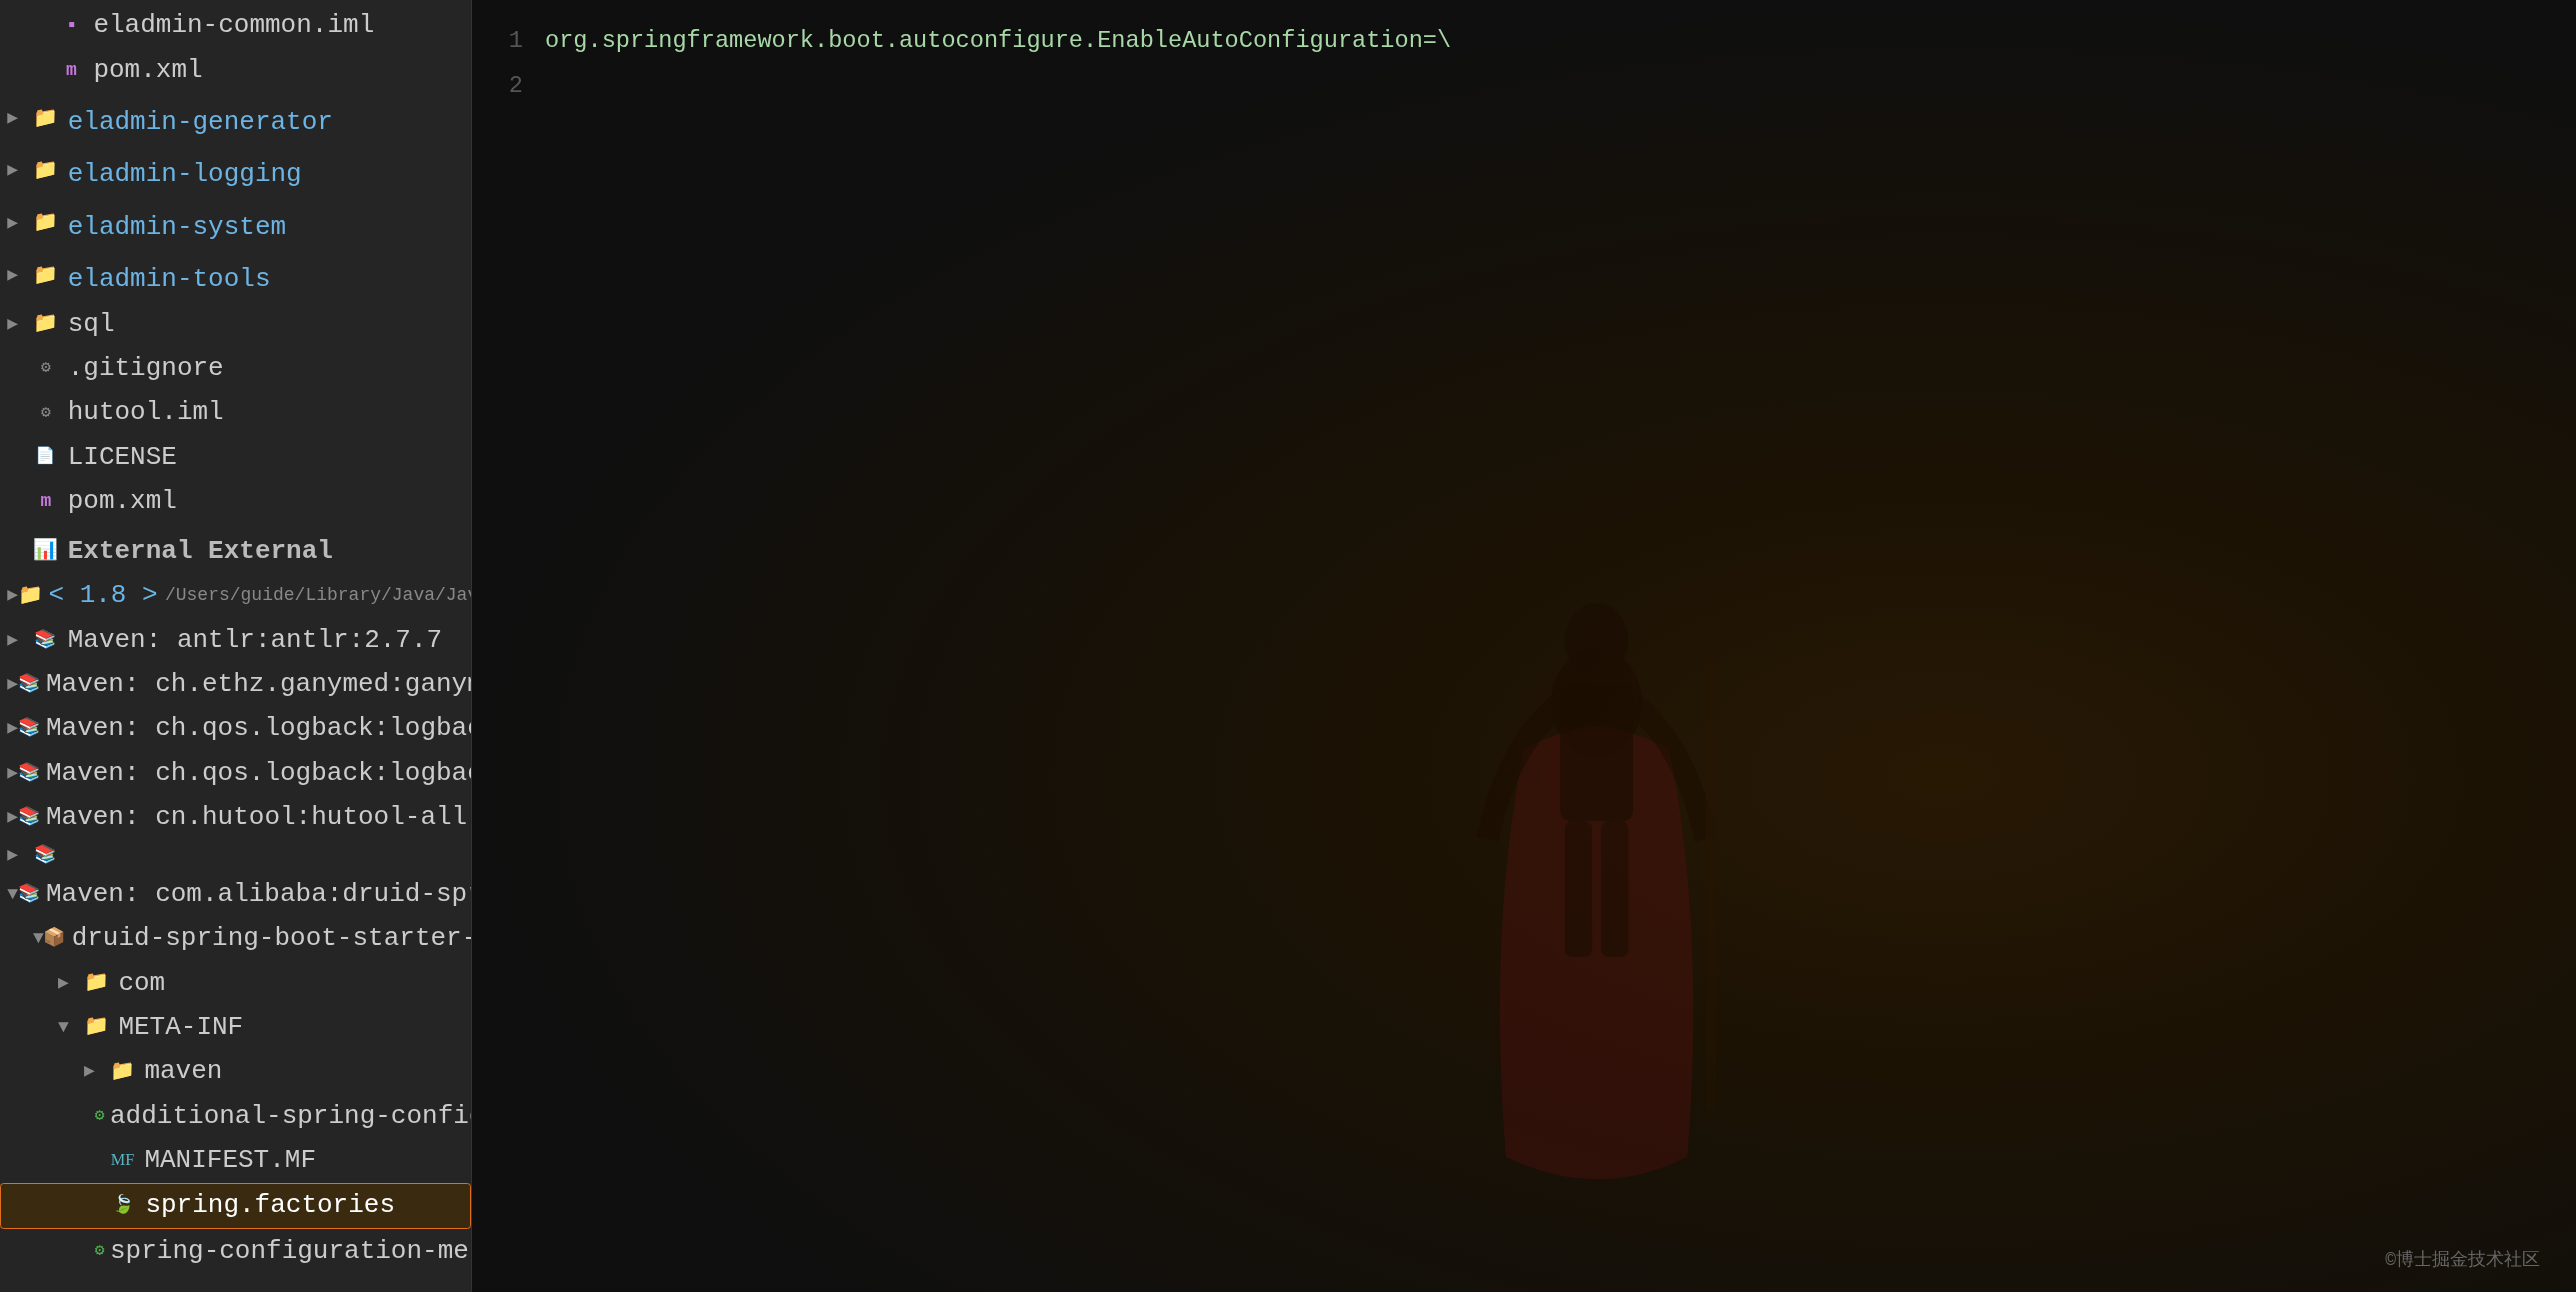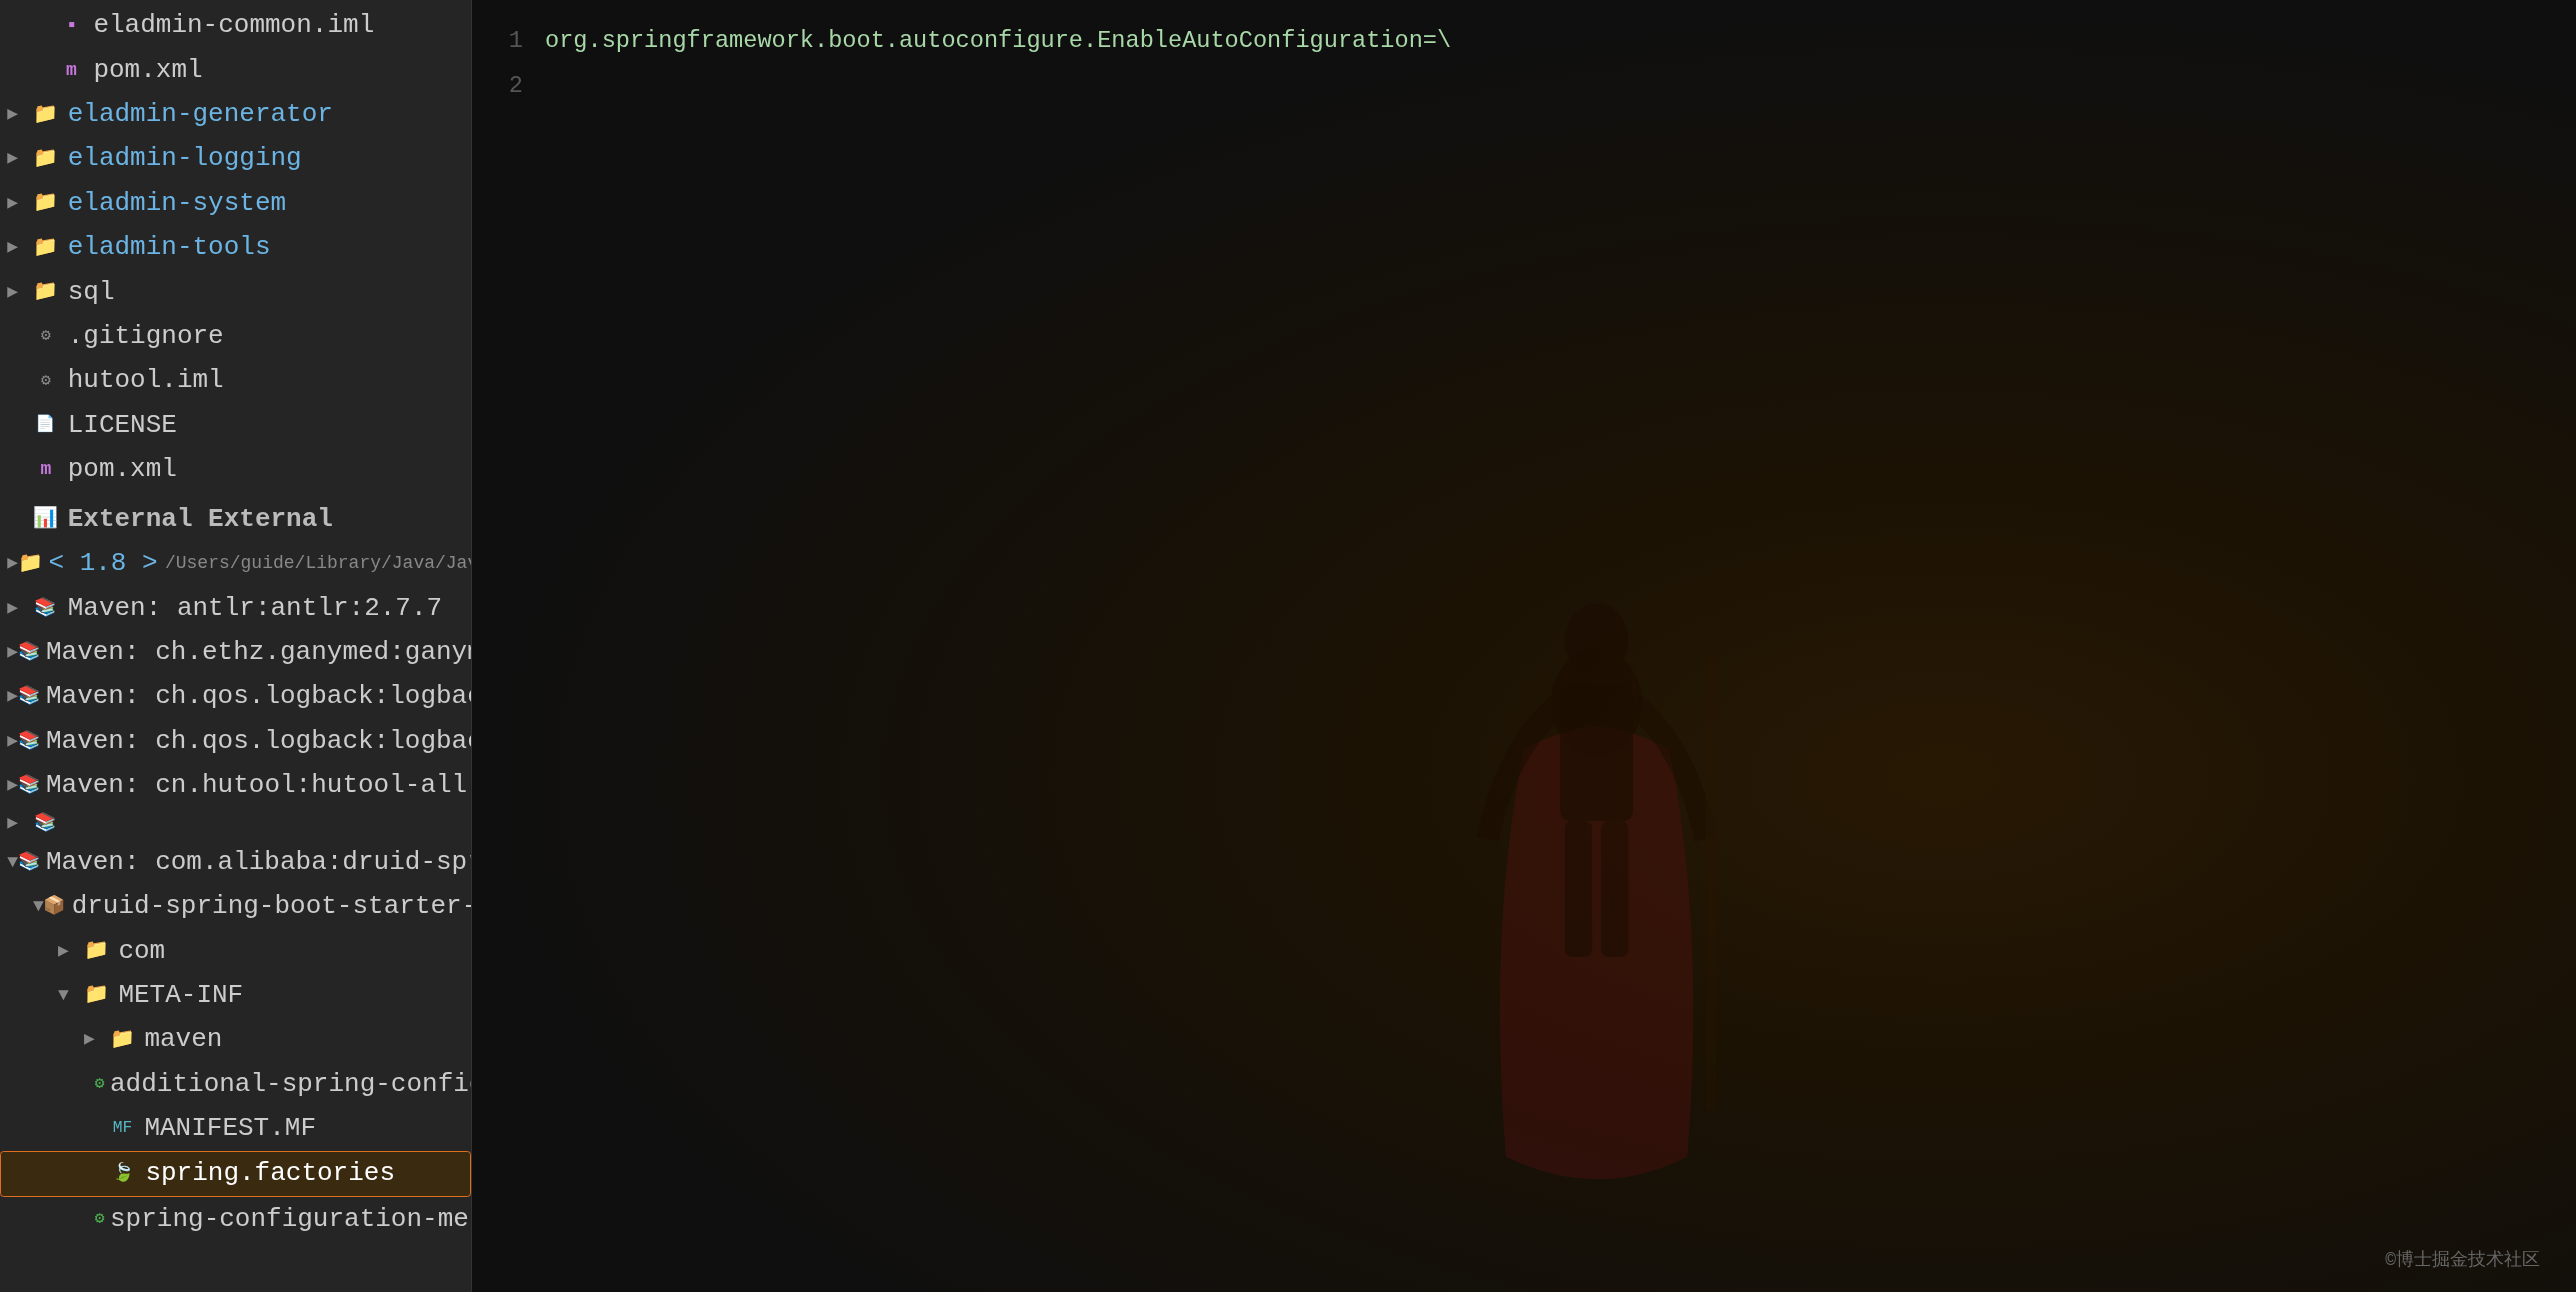--- a/index.html
+++ b/index.html
@@ -62,20 +62,21 @@
       font-size: 20px;
     }
 
     .tree-item .label {
       font-size: 26px;
       color: #ccc;
     }
 
     .tree-item .label.blue {
       color: #6cb4e4;
+      margin-top: 8px;
     }
 
     
     .indent-0 { padding-left: 7.3px; }
     .indent-1 { padding-left: 33px; }
     .indent-2 { padding-left: 58px; }
     .indent-3 { padding-left: 84px; }
 
     
     .folder-icon { color: #e5c07b; }
@@ -332,21 +333,21 @@
     </div>
 
     <div class="tree-item indent-3">
       <span class="arrow">&nbsp;</span>
       <span class="icon" style="color:#4caf50; font-size:16.3px;">⚙</span>
       <span class="label">additional-spring-configuration-metadata.json</span>
     </div>
 
     <div class="tree-item indent-3">
       <span class="arrow">&nbsp;</span>
-      <span class="icon" style="color:#56b6c2; font-size:16.3px;">MF</span>
+      <span class="icon" style="color:#56b6c2; font-size:16.3px;font-family:Liberation Serif, serif;">MF</span>
       <span class="label">MANIFEST.MF</span>
     </div>
 
     <div class="tree-item indent-3 spring-factories-item">
       <span class="arrow">&nbsp;</span>
       <span class="icon" style="color:#4caf50; font-size:18px;">🍃</span>
       <span class="label" style="color:#fff;">spring.factories</span>
     </div>
 
     <div class="tree-item indent-3">

